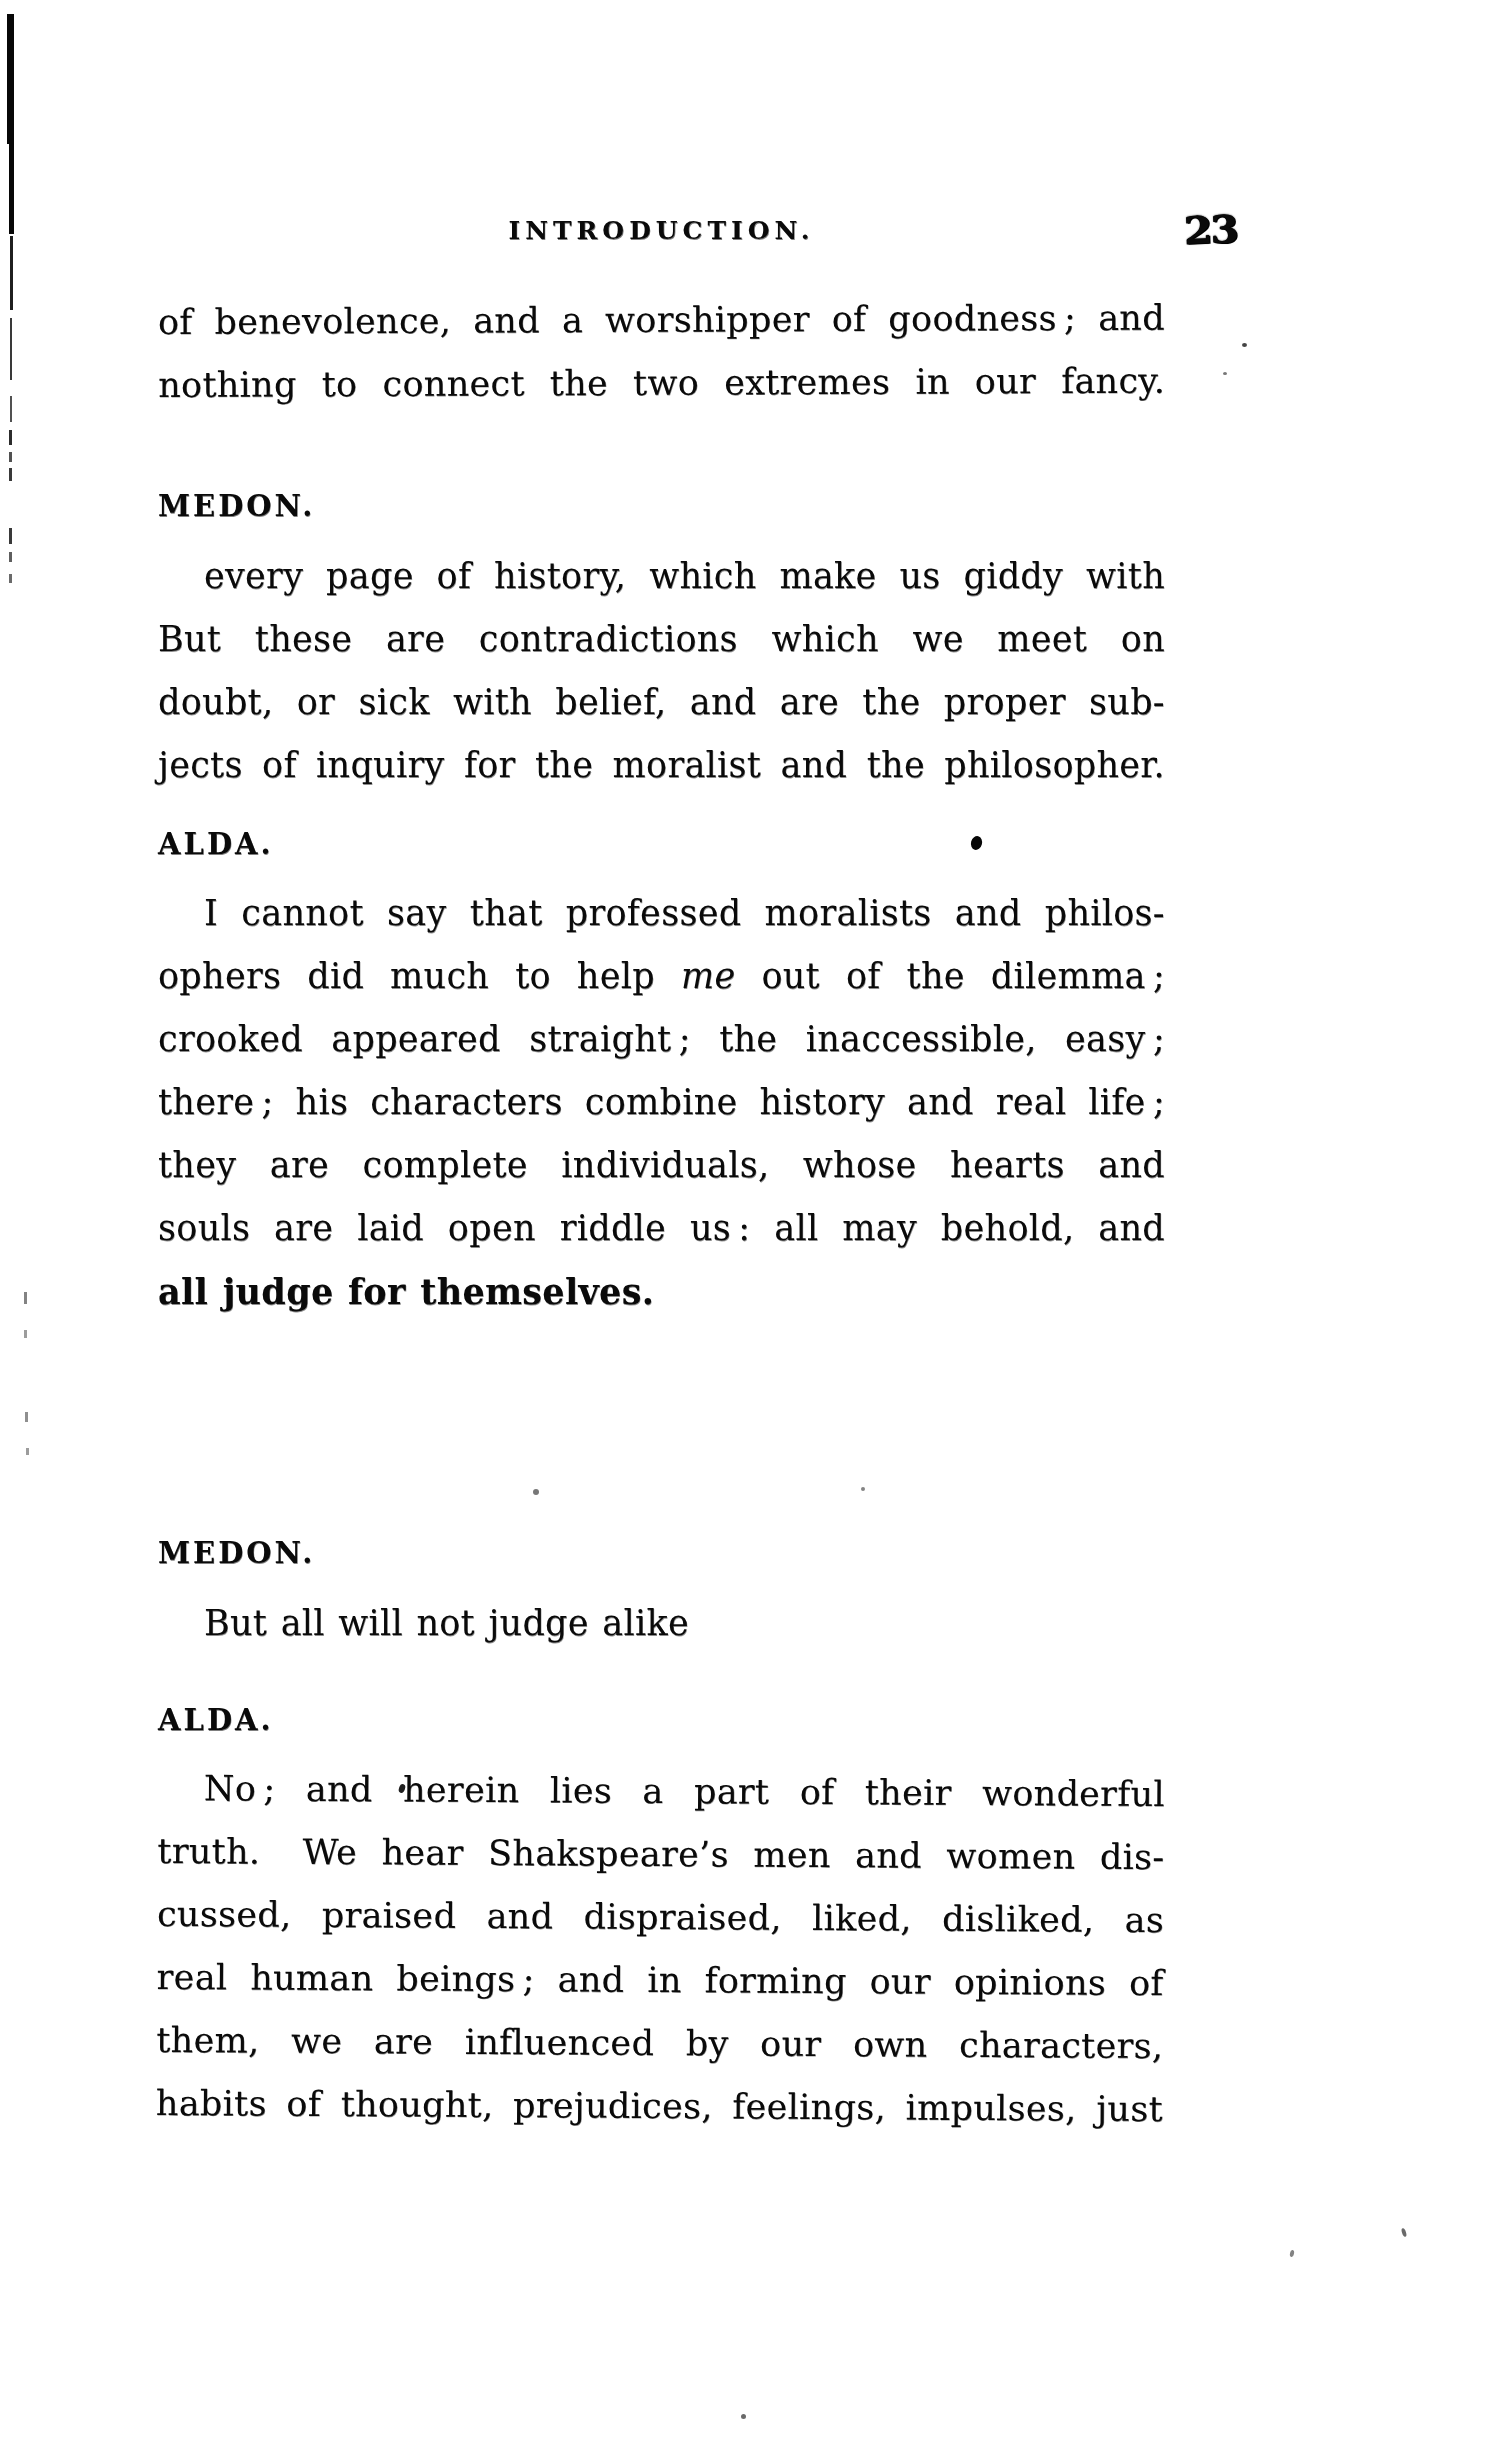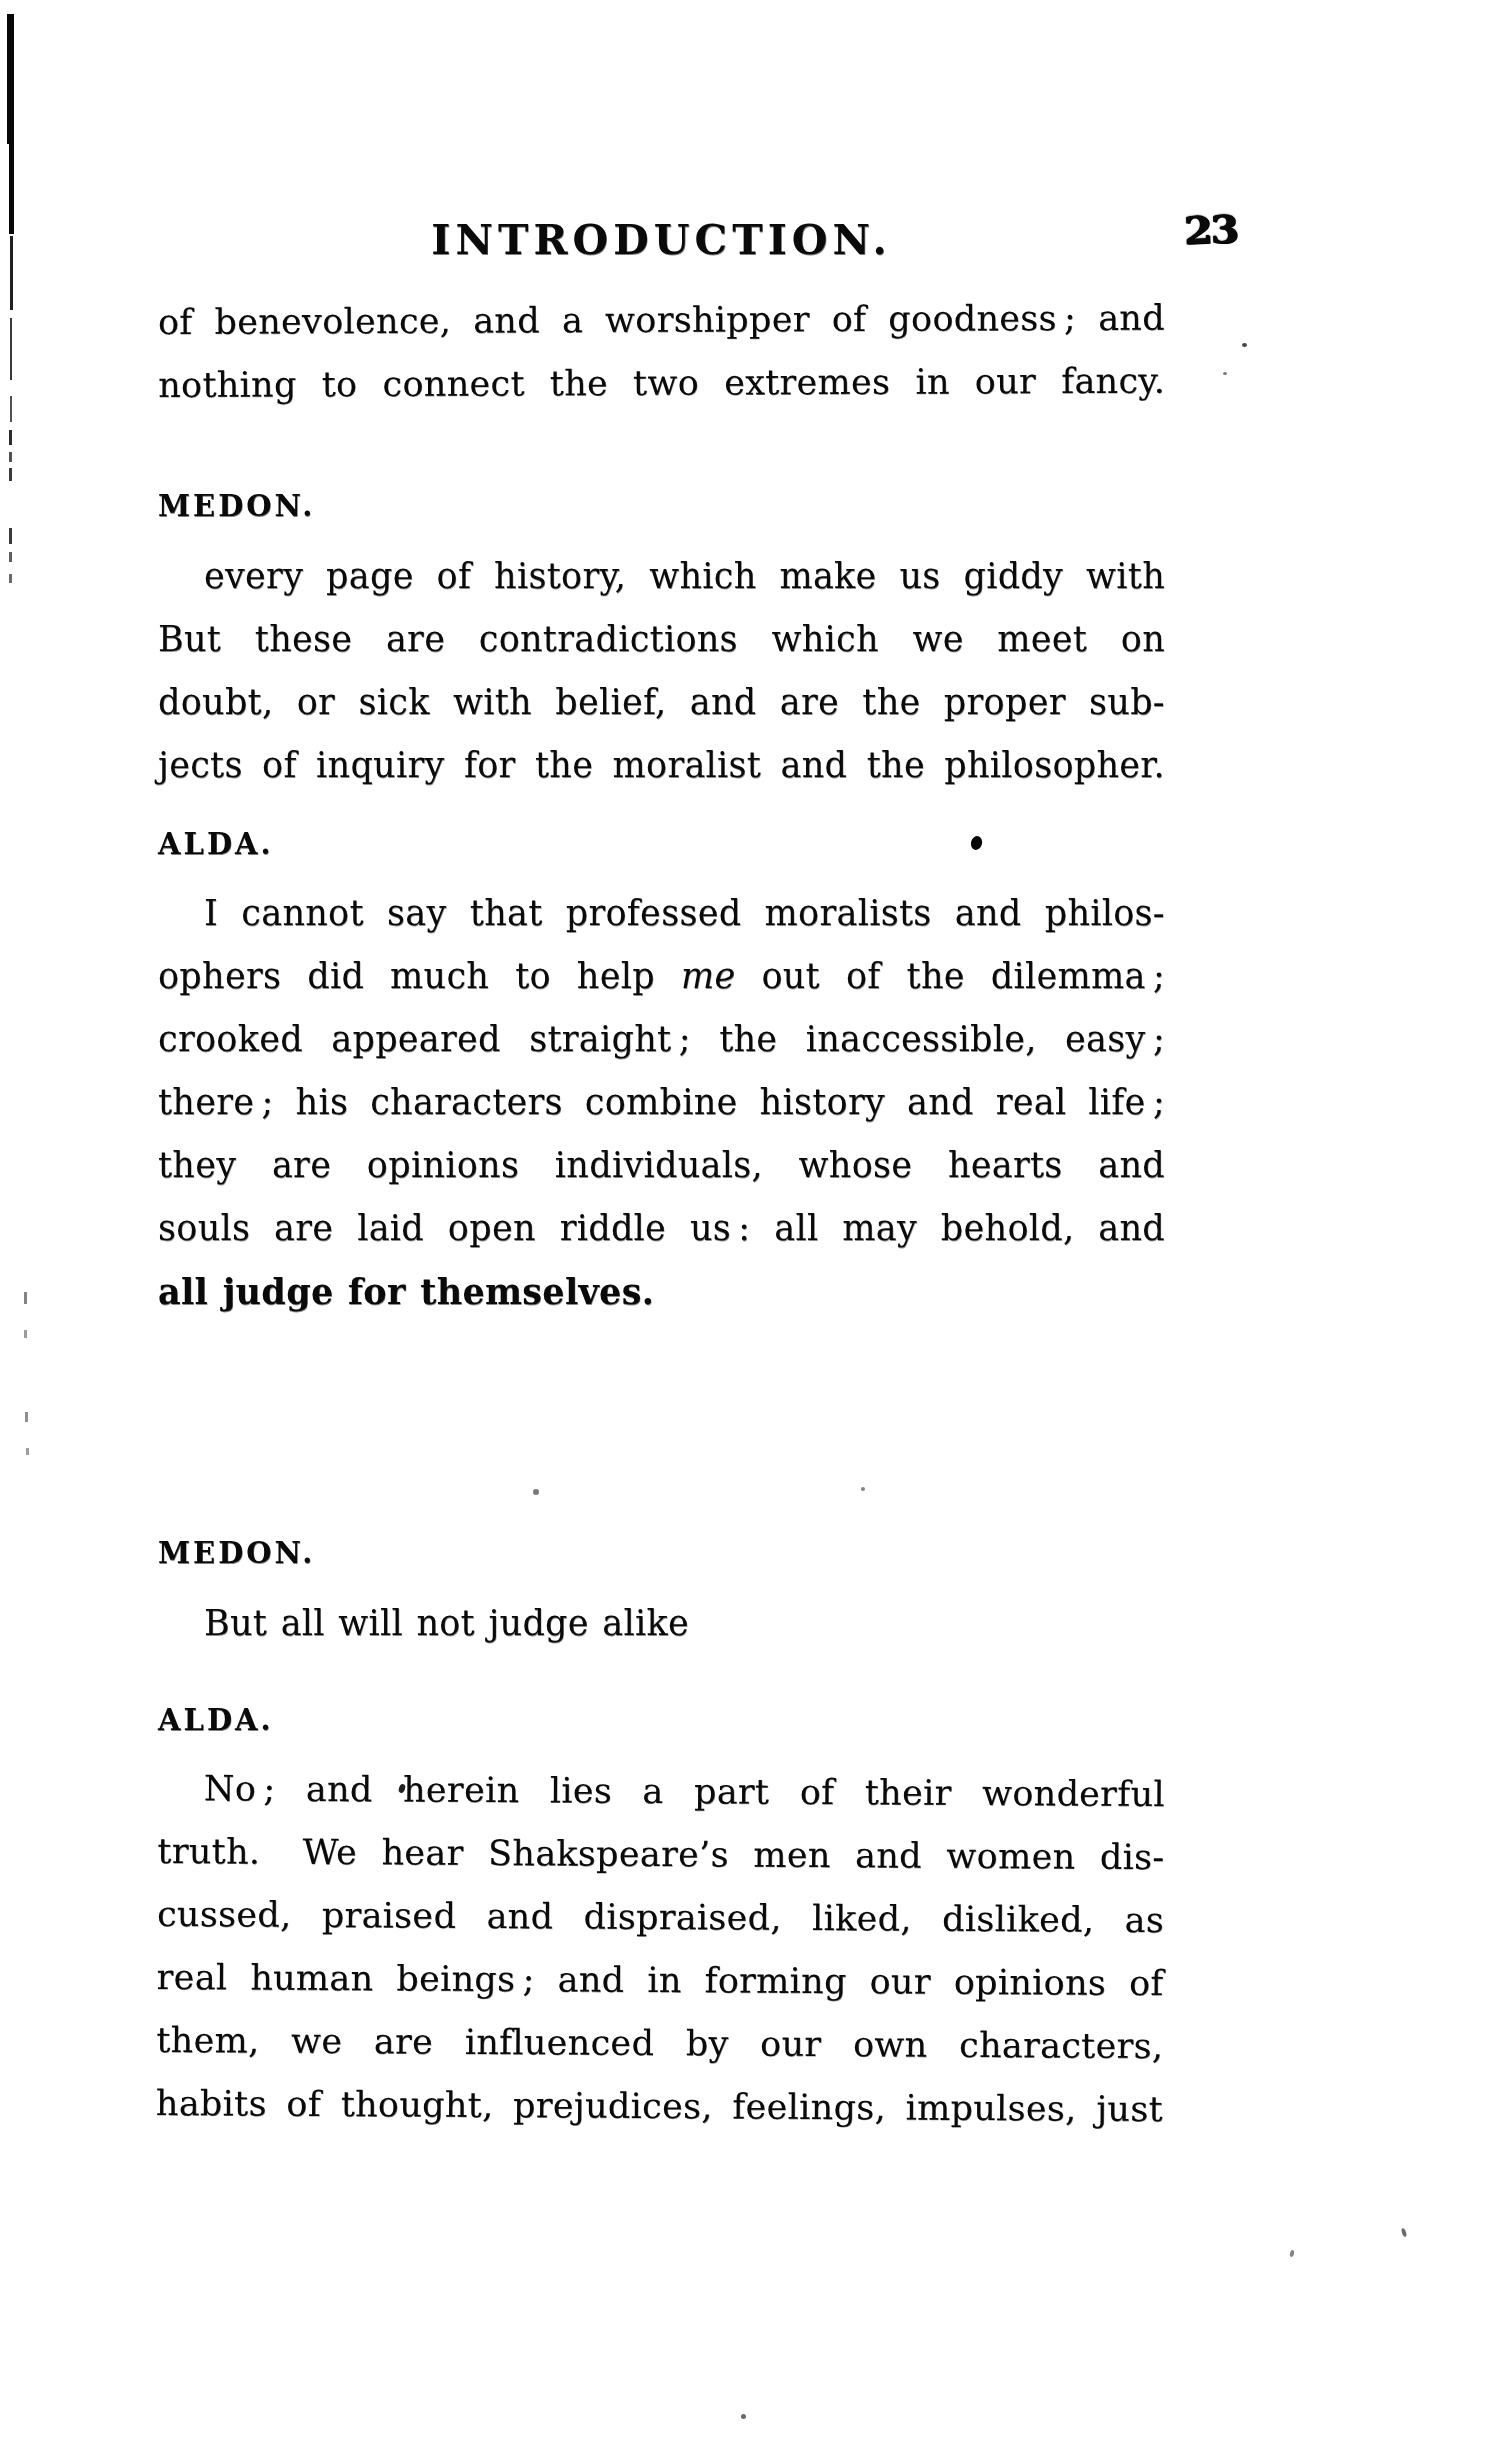--- a/index.html
+++ b/index.html
@@ -8,21 +8,21 @@
     width:1506px;height:2461px;
     background:#ffffff;
     overflow:hidden;
     font-family:"DejaVu Serif","Liberation Serif",serif;
     color:#0a0a0a;
   }
   
   .running-title{
     position:absolute;top:216px;left:158px;width:1007px;
     text-align:center;
-    font-size:41px;font-weight:bold;letter-spacing:5px;
+    font-size:25px;font-weight:bold;letter-spacing:5px;
     text-shadow:0.6px 0.6px 0 rgba(0,0,0,.5);
     white-space:nowrap;
   }
   .page-number{
     position:absolute;top:207px;left:1186px;
     font-size:38px;font-weight:bold;
     letter-spacing:-2px;
     transform:rotate(-2deg) scaleX(1.08);
     text-shadow:0 0 1.6px #000,1px 1px 0 #000,-0.5px 0.5px 0 #000;
   }
@@ -110,21 +110,21 @@
 
     <h2 class="speaker" style="top:827px;">ALDA.</h2>
 
     <section class="para" style="top:882px;">
       <div class="line indent">I cannot say that professed moralists and philos-</div>
       <div class="line"><span>ophers did much to help </span><em>me</em><span> out of the dilemma ;</span></div>
       <div class="lines" data-last-left="">
 
           <div class="line">crooked appeared straight ; the inaccessible, easy ;</div>
           <div class="line">there ; his characters combine history and real life ;</div>
-          <div class="line">they are opinions individuals, whose hearts and</div>
+          <div class="line">they are complete individuals, whose hearts and</div>
           <div class="line">souls are laid open riddle us : all may behold, and</div>
           <div class="line">all judge for themselves.</div>
         </div>
     </section>
 
     <h2 class="speaker" style="top:1536px;">MEDON.</h2>
 
     <section class="para" style="top:1592px;">
       <div class="lines" data-indent="" data-align="left">
 

